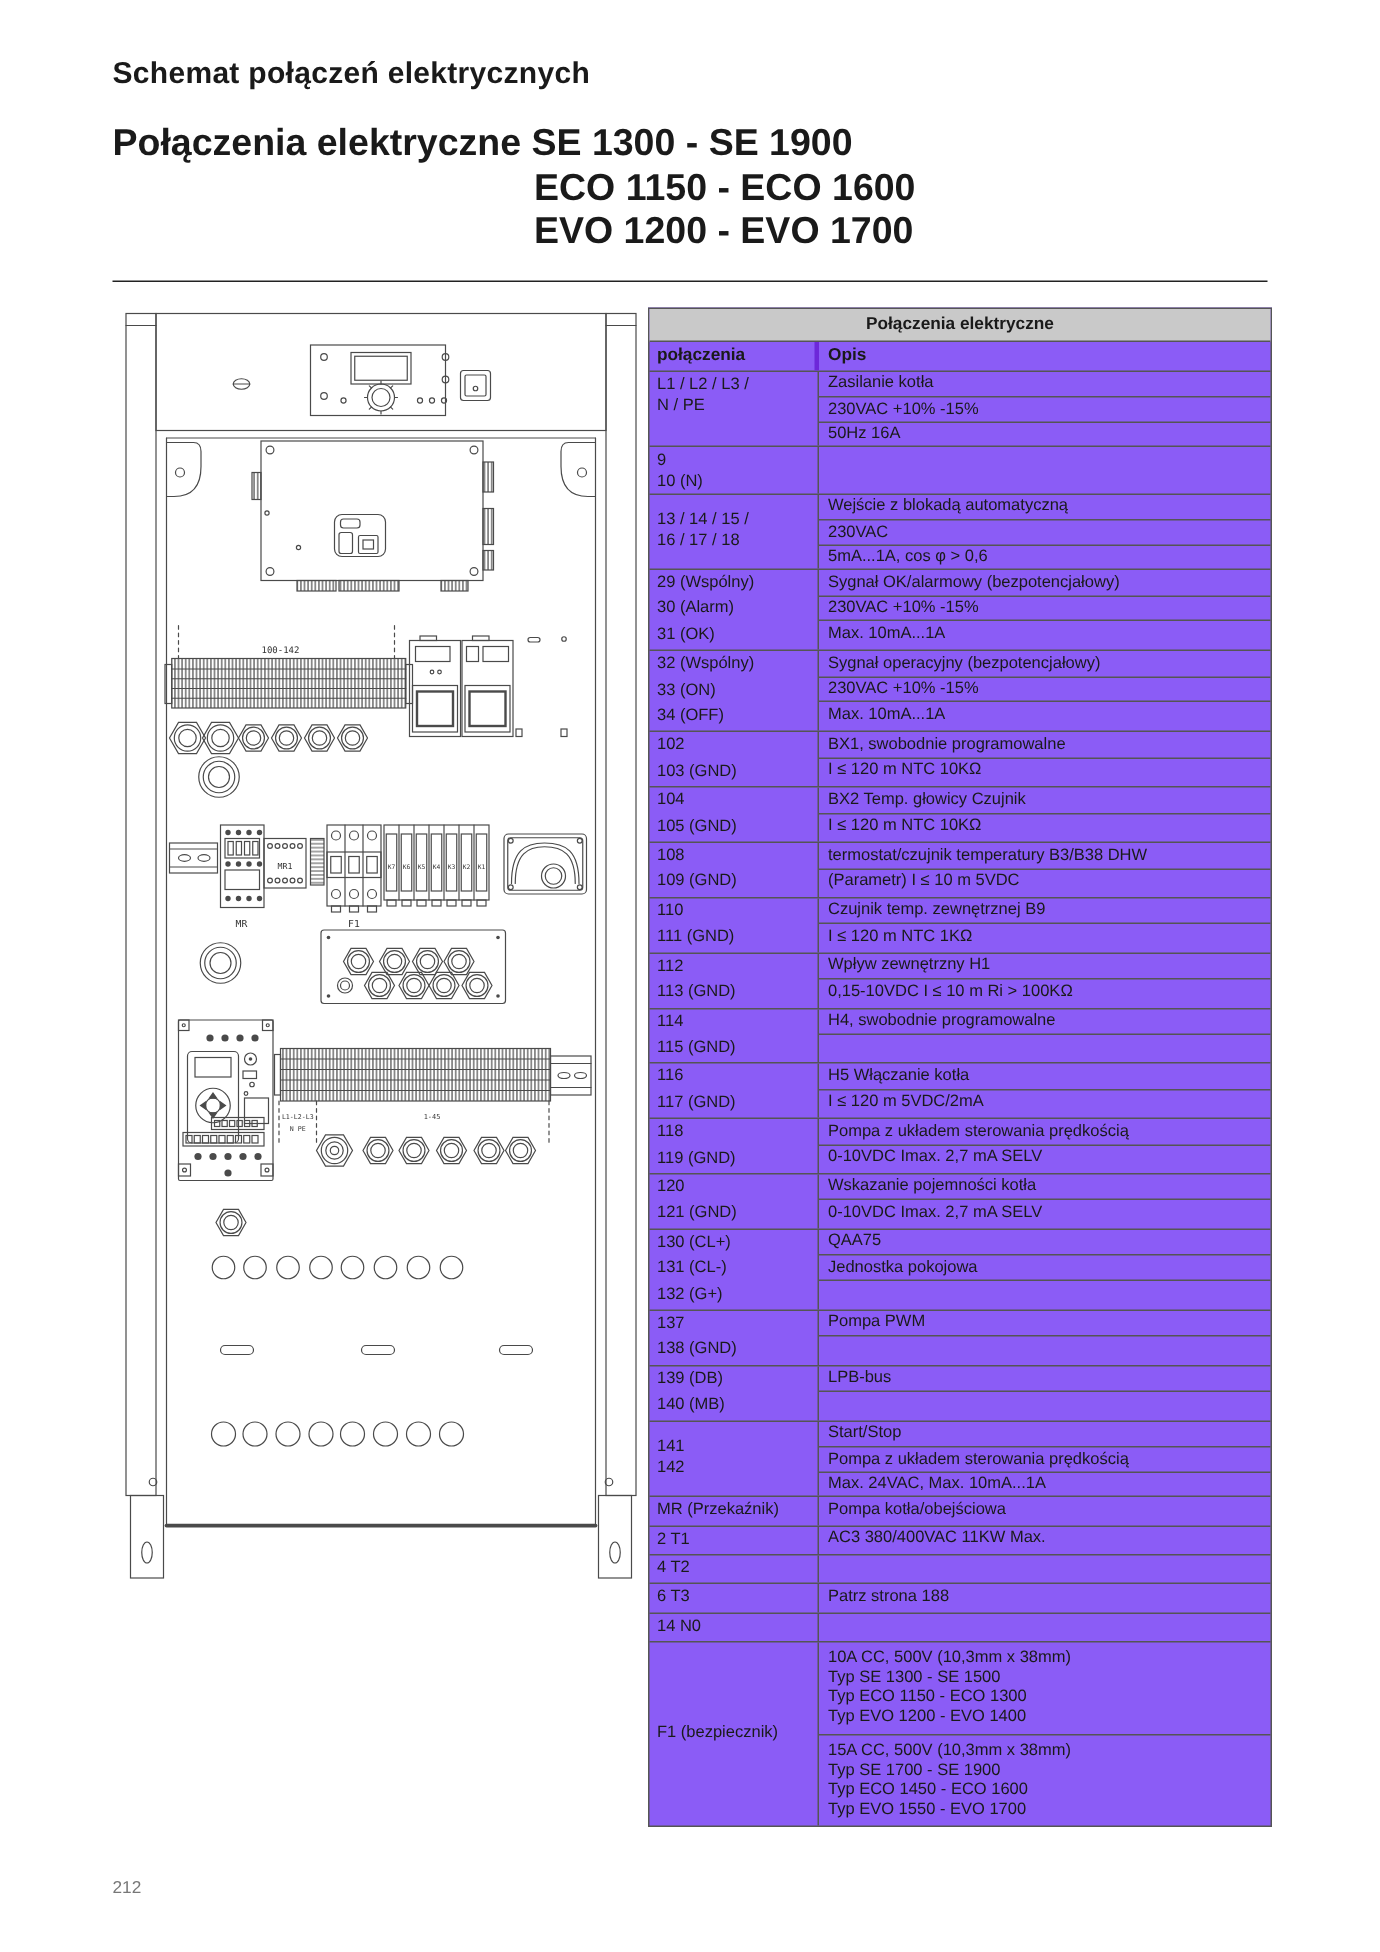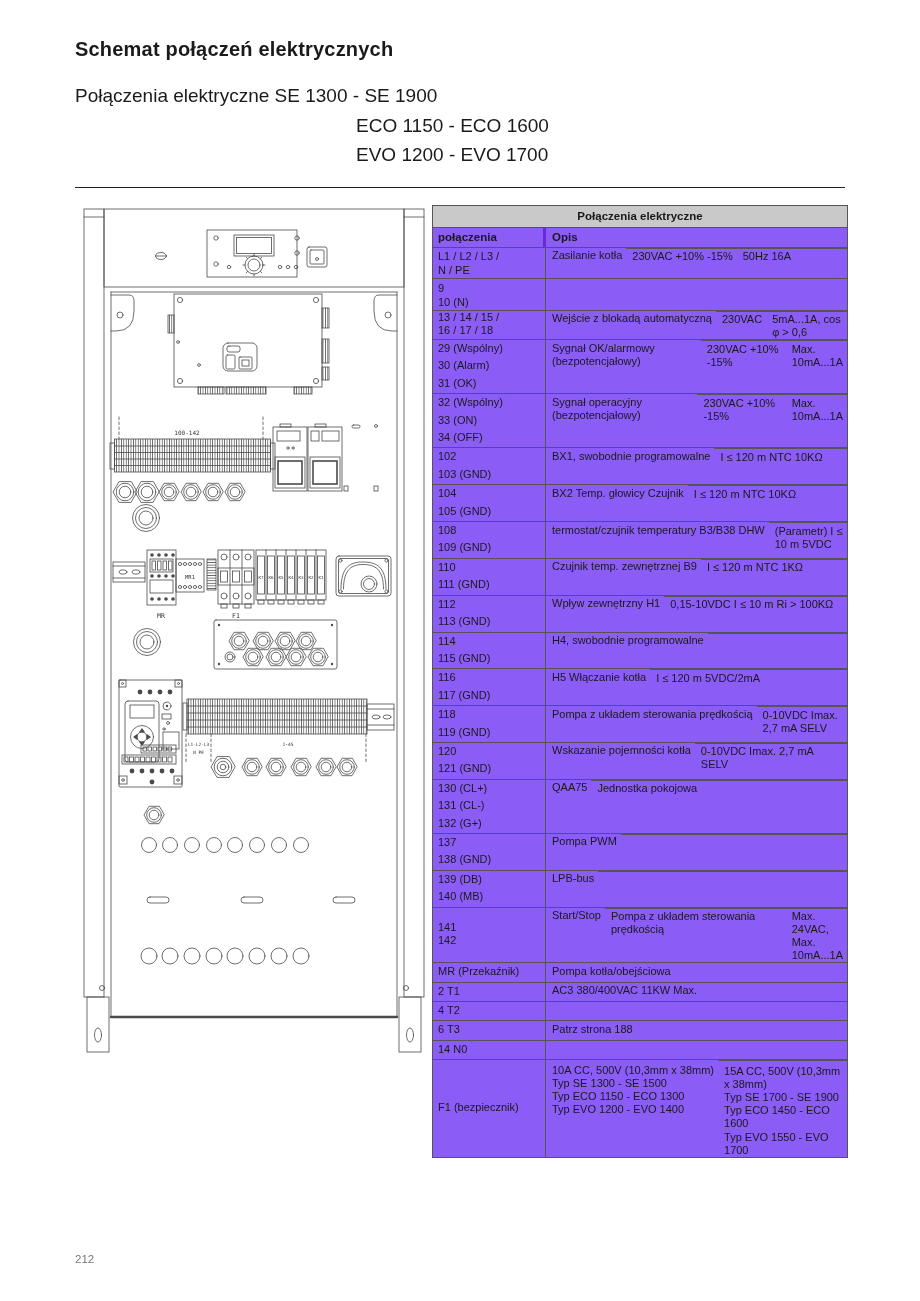--- a/index.html
+++ b/index.html
@@ -1,40 +1,40 @@
 <!DOCTYPE html>
 <html><head>
 <meta charset="utf-8">
 <style>
   html,body{margin:0;padding:0}
   body{width:920px;height:1301px;position:relative;background:#fff;color:#1a1a1a;
        font-family:"Liberation Sans",sans-serif;overflow:hidden}
   .page{padding:38px 0 0 75px}
   .h1{font-size:20px;font-weight:bold;margin:0 0 20px 0;letter-spacing:.2px}
-  .subtitle{font-size:19px;font-weight:normal;line-height:29.5px}
+  .subtitle{font-size:25px;font-weight:bold;line-height:29.5px}
   .sub-indent{padding-left:281px}
   .rule{width:770px;border:none;border-top:1.3px solid #222;margin:17px 0 0 0}
   .content{display:flex;margin-top:17px}
   .diagwrap{width:357px}
   #diag{display:block;margin-left:2px}
 
   
   .tablewrap{width:416px;border:1px solid #555;box-sizing:border-box;font-size:11px;background:#8b5cf6}
   .t-title{height:21px;line-height:21px;text-align:center;font-weight:bold;background:#c9c9c9;
            border-bottom:1px solid #555;font-size:11.5px}
   .t-head{display:flex;height:20px;border-bottom:1px solid #555;font-weight:bold;font-size:11.5px;box-sizing:border-box}
   .t-head .c1{width:113px;border-right:3px solid #6d28d9;padding:3px 0 0 5px;box-sizing:border-box}
   .t-head .c2{flex:1;padding:3px 0 0 6px}
   .group{display:flex;border-top:1px solid #555}
   #groups .group:first-child{border-top:none}
   .lcell{width:113px;flex:0 0 113px;border-right:1px solid #555;box-sizing:border-box;
          padding:1.5px 2px 1px 5px;white-space:pre-line;line-height:14px}
   .lcell.rows{line-height:17.4px;padding-top:0}
   .lcell.middle{display:flex;flex-direction:column;justify-content:center;line-height:13.5px;padding-top:0}
-  .rcol{flex:1;display:flex;flex-direction:row}
+  .rcol{flex:1;display:flex;flex-direction:column}
   .rcell{min-height:16.5px;box-sizing:border-box;padding:1.5px 4px 0 6px;line-height:13px;white-space:pre-line}
   .rcell + .rcell{border-top:1px solid #555}
   .rcell:last-child{flex:1}
   .rcell.tall{min-height:61px;padding:3.5px 4px 0 6px;line-height:13.2px}
   .pagenum{position:absolute;left:75px;top:1253px;font-size:11.5px;color:#777}
 
   
   #diag *{stroke:#4a4a4a;stroke-width:.8;fill:none;stroke-linecap:round}
   #diag .f{fill:#4a4a4a;stroke:none}
   #diag .hv{fill:url(#hv)}

